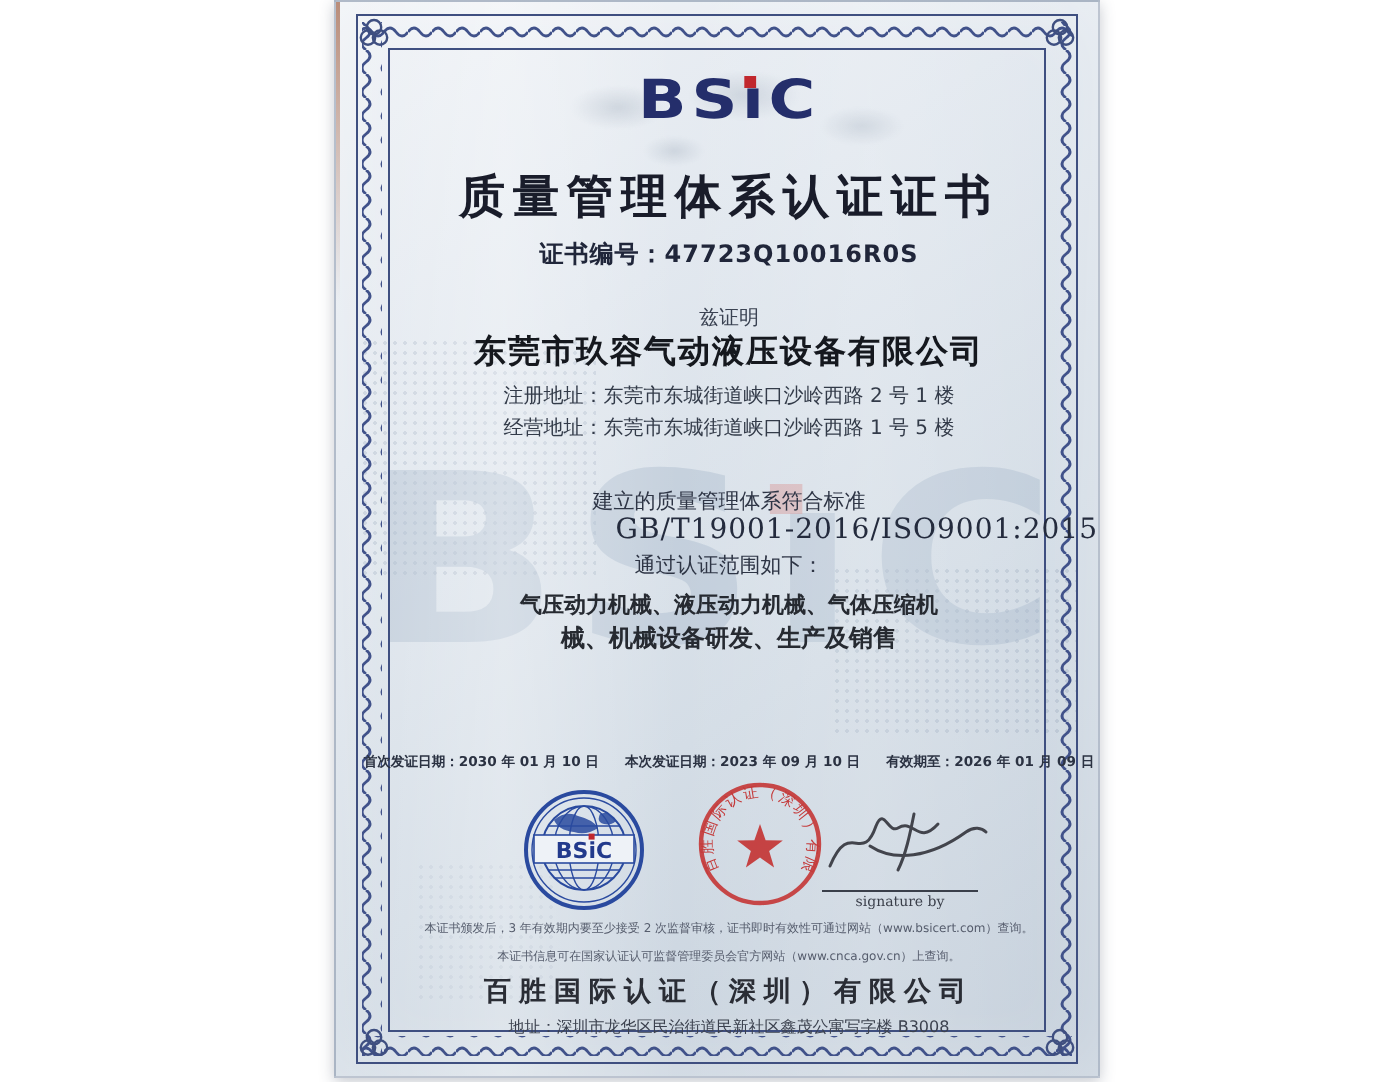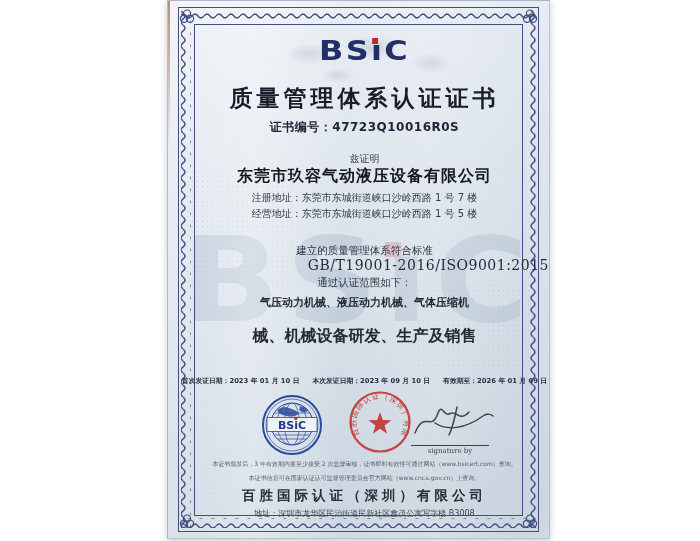--- a/index.html
+++ b/index.html
@@ -58,21 +58,21 @@
   .title{top:82px;font-family:"DejaVu Serif","Liberation Serif",serif;font-weight:bold;font-size:23px;letter-spacing:4px;color:#191c2a;}
   .certno{top:118px;font-size:12px;font-weight:bold;letter-spacing:.5px;color:#20263a;}
   .certify{top:151px;font-size:10px;color:#3a4252;}
   .company{top:165px;font-size:16px;font-weight:bold;color:#15181e;letter-spacing:1px;}
   .addr1{top:190px;font-size:10px;color:#333b49;}
   .addr2{top:206px;font-size:10px;color:#333b49;}
   .std-intro{top:243px;font-size:10.5px;color:#2e3545;}
   .gbt{top:256px;font-size:14px;font-family:"DejaVu Serif","Liberation Serif",serif;letter-spacing:.5px;color:#242b3d;text-align:right;}
   .scope-intro{top:275px;font-size:10.5px;color:#2e3545;}
   .scope1{top:294px;font-size:11px;font-weight:bold;color:#262a31;}
-  .scope2{top:325px;font-size:16px;font-weight:bold;color:#262a31;}
+  .scope2{top:310px;font-size:12px;font-weight:bold;color:#262a31;}
   .dates{top:375px;display:flex;justify-content:center;gap:13px;font-size:6.8px;font-weight:bold;color:#2b3242;}
   .seal-blue{position:absolute;left:92px;top:392px;}
   .seal-red{position:absolute;left:179px;top:388px;}
   .signature{position:absolute;left:243px;top:398px;width:92px;}
   .sig-line{border:none;border-top:1px solid #3a3f4a;margin:0 0 1px 0;width:78px;}
   .sig-label{font-size:7px;color:#3a3f4a;font-family:"DejaVu Serif","Liberation Serif",serif;text-align:center;width:78px;}
   .fp1{top:459px;font-size:6px;color:#565d6d;}
   .fp2{top:473px;font-size:6px;color:#565d6d;}
   .issuer{top:486px;font-size:13.5px;font-weight:bold;letter-spacing:4px;color:#2a2d35;}
   .iaddr{top:507px;font-size:8px;color:#3c424f;}
@@ -131,31 +131,31 @@
     </svg>
 
     <div class="blk logo-row">
       <span class="logo-inner"><span>BS</span><span class="logo-i">ı</span><span>C</span></span>
     </div>
     <div class="blk title">质量管理体系认证证书</div>
     <div class="blk certno"><span>证书编号：</span><span>47723Q10016R0S</span></div>
 
     <div class="blk certify">兹证明</div>
     <div class="blk company">东莞市玖容气动液压设备有限公司</div>
-    <div class="blk addr1">注册地址：东莞市东城街道峡口沙岭西路 1 号 7 楼</div>
+    <div class="blk addr1">注册地址：东莞市东城街道峡口沙岭西路 2 号 1 楼</div>
     <div class="blk addr2">经营地址：东莞市东城街道峡口沙岭西路 1 号 5 楼</div>
 
     <div class="blk std-intro">建立的质量管理体系符合标准</div>
     <div class="blk gbt">GB/T19001-2016/ISO9001:2015</div>
     <div class="blk scope-intro">通过认证范围如下：</div>
     <div class="blk scope1">气压动力机械、液压动力机械、气体压缩机</div>
     <div class="blk scope2">械、机械设备研发、生产及销售</div>
 
     <div class="blk dates">
-      <span>首次发证日期：2023 年 01 月 10 日</span>
+      <span>首次发证日期：2030 年 01 月 10 日</span>
       <span>本次发证日期：2023 年 09 月 10 日</span>
       <span>有效期至：2026 年 01 月 09 日</span>
     </div>
 
     <svg class="seal-blue" width="64" height="64" viewBox="-32 -32 64 64">
       <circle r="29" fill="none" stroke="#2a4a9f" stroke-width="2"></circle>
       <circle r="26" fill="none" stroke="#2a4a9f" stroke-width=".7"></circle>
       <clipPath id="globeClip">
           <circle r="21" cy="-1"></circle>
         </clipPath>

